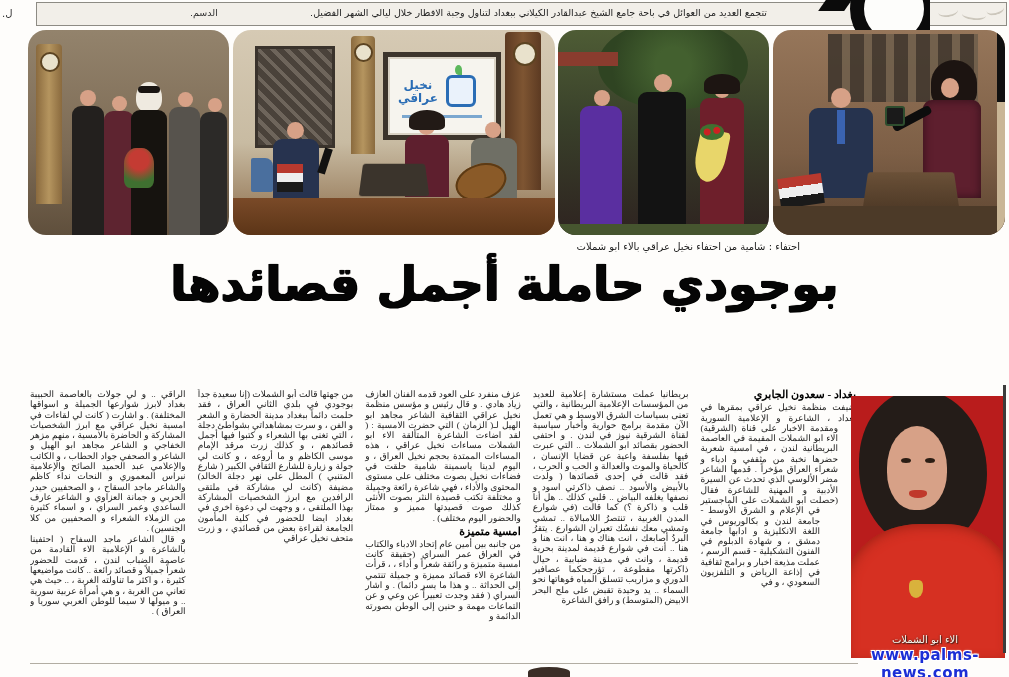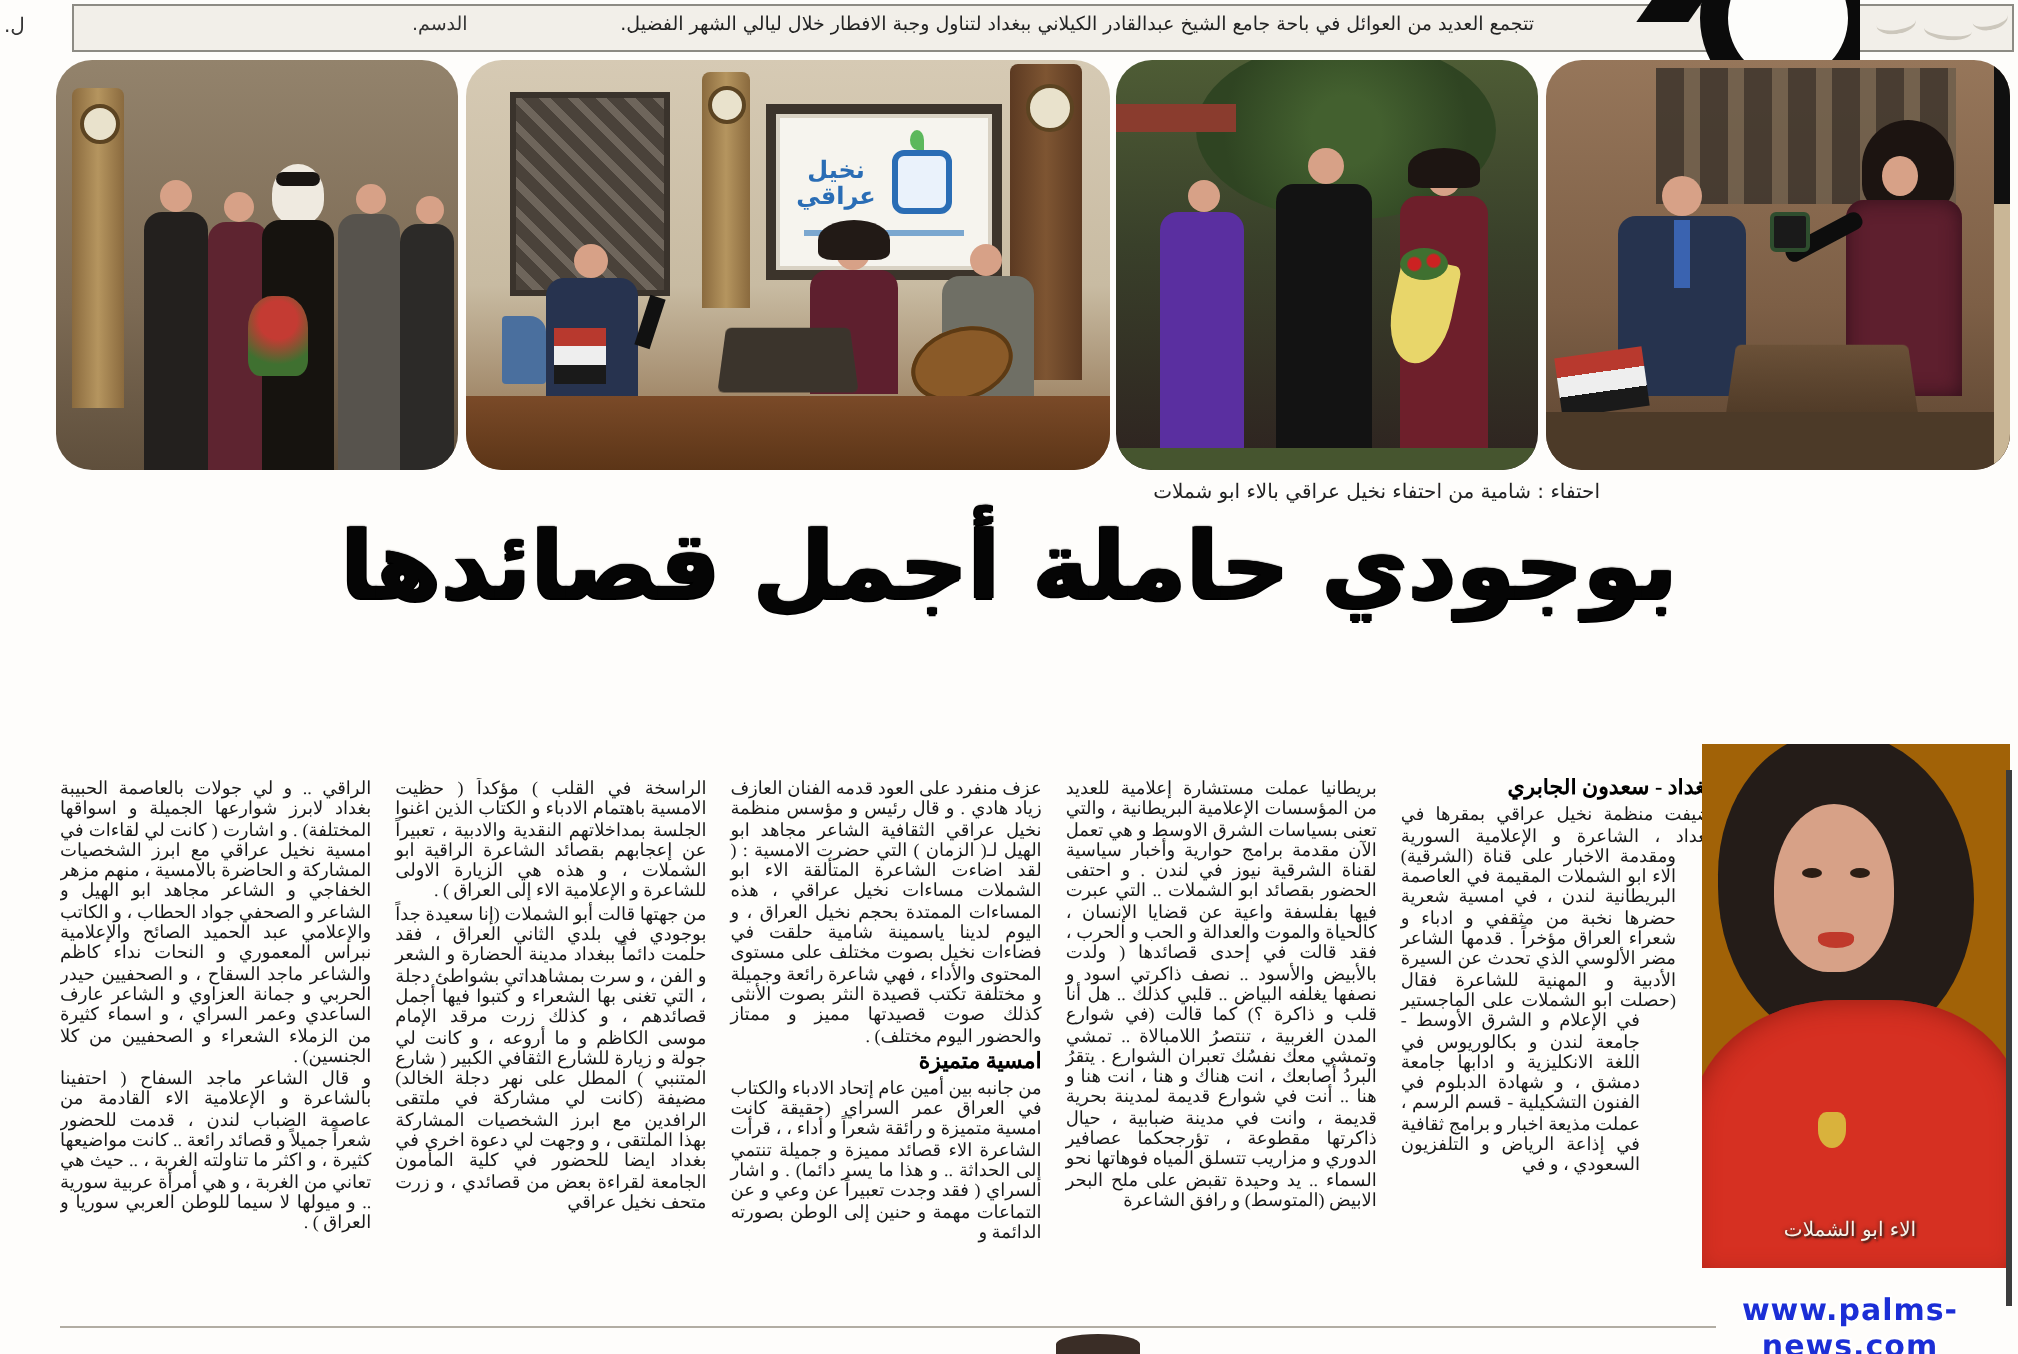--- a/index.html
+++ b/index.html
@@ -3,21 +3,21 @@
 <meta charset="utf-8">
 <style>
   html,body{margin:0;padding:0;}
   body{width:1009px;height:677px;position:relative;background:#fefdfb;overflow:hidden;
        font-family:"DejaVu Sans","Liberation Sans",sans-serif;}
   .abs{position:absolute;}
 
   
   .strip{left:36px;top:2px;width:971px;height:24px;background:#f2efe9;border:1px solid #8d8b84;box-sizing:border-box;}
   .strip-caption{right:242px;top:7px;font-size:9.5px;color:#222;direction:rtl;white-space:nowrap;text-align:right;}
-  .strip-label{left:190px;top:7px;font-size:9.5px;color:#333;direction:rtl;margin-left:16px;}
+  .strip-label{left:190px;top:7px;font-size:9.5px;color:#333;direction:rtl;}
   .strip-frag{left:2px;top:8px;font-size:10px;color:#333;direction:rtl;}
   .crescent-clip{left:838px;top:0;width:92px;height:40px;overflow:hidden;}
   .crescent{left:12px;top:-36px;width:60px;height:62px;border:14px solid #0b0b0b;border-radius:50%;background:#fdfdfb;}
   .ink-wedge{left:822px;top:0;width:26px;height:11px;background:#0b0b0b;transform:skewX(-35deg);}
   .script-arc{border-bottom:2px solid #ccc7bc;border-radius:50%;}
 
   
   .photo{top:30px;height:205px;overflow:hidden;border-radius:18px;}
   .p1{left:28px;width:201px;background:linear-gradient(180deg,#93836c 0%,#7c6a54 60%,#5f4f3c 100%);}
   .p2{left:233px;width:322px;background:linear-gradient(180deg,#d6cab4 0%,#c8bba2 55%,#8a6a48 100%);}
@@ -41,21 +41,21 @@
   .col{flex:1;direction:rtl;text-align:justify;font-size:9px;line-height:10.3px;color:#191919;font-family:Liberation Serif, serif;}
   .col p{margin:0 0 1px 0;}
   .col h4{margin:2px 0;font-size:11px;line-height:12px;color:#000;}
   .byline{font-weight:bold;font-size:11px;margin-bottom:3px;color:#000;}
   .hairfloat{float:right;clear:right;}
   .hf1{width:0;height:26px;}
   .hf2{width:18px;height:86px;}
   .hf3{width:36px;height:130px;}
 
   
-  .inset{left:851px;top:372px;width:154px;height:262px;background:#a16207;overflow:hidden;}
+  .inset{left:851px;top:396px;width:154px;height:262px;background:#b91c1c;overflow:hidden;}
   .inset-caption{left:14px;top:238px;width:120px;text-align:center;color:#f7f2e9;font-size:10px;
                  text-shadow:0 0 2px #42201a,1px 1px 1px #42201a;direction:rtl;}
   .site-url{left:840px;top:646px;width:170px;text-align:center;font-weight:bold;font-size:15px;
             color:#1b2ed6;letter-spacing:0.5px;
             text-shadow:-1px -1px 0 #fff,1px -1px 0 #fff,-1px 1px 0 #fff,1px 1px 0 #fff,0 0 3px #fff;}
   .page-edge{left:1003px;top:385px;width:3px;height:268px;background:#3c3c3c;}
 
   .bottom-rule{left:30px;top:663px;width:828px;border-top:1.5px solid #b2ada3;}
   .peek-hair{left:528px;top:667px;width:42px;height:10px;background:#3a2d26;border-radius:50% 50% 0 0;}
 </style>
@@ -172,21 +172,20 @@
     </div>
     <div class="col">
       <p>بريطانيا عملت مستشارة إعلامية للعديد من المؤسسات الإعلامية البريطانية ، والتي تعنى بسياسات الشرق الاوسط و هي تعمل الآن مقدمة برامج حوارية وأخبار سياسية لقناة الشرقية نيوز في لندن . و احتفى الحضور بقصائد ابو الشملات .. التي عبرت فيها بفلسفة واعية عن قضايا الإنسان ، كالحياة والموت والعدالة و الحب و الحرب ، فقد قالت في إحدى قصائدها ( ولدت بالأبيض والأسود .. نصف ذاكرتي اسود و نصفها يغلفه البياض .. قلبي كذلك .. هل أنا قلب و ذاكرة ؟) كما قالت (في شوارع المدن الغربية ، تنتصرُ اللامبالاة .. تمشي وتمشي معك نفسُك تعبران الشوارع . يتقرُ البردُ أصابعك ، انت هناك و هنا ، انت هنا و هنا .. أنت في شوارع قديمة لمدينة بحرية قديمة ، وانت في مدينة ضبابية ، حيال ذاكرتها مقطوعة ، تؤرجحكما عصافير الدوري و مزاريب تتسلق المياه فوهاتها نحو السماء .. يد وحيدة تقبض على ملح البحر الابيض (المتوسط) و رافق الشاعرة</p>
     </div>
     <div class="col">
       <p>عزف منفرد على العود قدمه الفنان العازف زياد هادي . و قال رئيس و مؤسس منظمة نخيل عراقي الثقافية الشاعر مجاهد ابو الهيل لـ( الزمان ) التي حضرت الامسية : ( لقد اضاءت الشاعرة المتألقة الاء ابو الشملات مساءات نخيل عراقي ، هذه المساءات الممتدة بحجم نخيل العراق ، و اليوم لدينا ياسمينة شامية حلقت في فضاءات نخيل بصوت مختلف على مستوى المحتوى والأداء ، فهي شاعرة رائعة وجميلة و مختلفة تكتب قصيدة النثر بصوت الأنثى كذلك صوت قصيدتها مميز و ممتاز والحضور اليوم مختلف) .</p>
       <h4>امسية متميزة</h4>
       <p>من جانبه بين أمين عام إتحاد الادباء والكتاب في العراق عمر السراي (حقيقة كانت امسية متميزة و رائقة شعراً و أداء ، ، قرأت الشاعرة الاء قصائد مميزة و جميلة تنتمي إلى الحداثة .. و هذا ما يسر دائما) . و اشار السراي ( فقد وجدت تعبيراً عن وعي و عن التماعات مهمة و حنين إلى الوطن بصورته الدائمة و</p>
     </div>
     <div class="col">
-      <p>الراسخة في القلب ) مؤكداً ( حظيت الامسية باهتمام الادباء و الكتاب الذين اغنوا الجلسة بمداخلاتهم النقدية والادبية ، تعبيراً عن إعجابهم بقصائد الشاعرة الراقية ابو الشملات ، و هذه هي الزيارة الاولى للشاعرة و الإعلامية الاء إلى العراق ) .</p>
       <p>من جهتها قالت أبو الشملات (إنا سعيدة جداً بوجودي في بلدي الثاني العراق ، فقد حلمت دائماً ببغداد مدينة الحضارة و الشعر و الفن ، و سرت بمشاهداتي بشواطئ دجلة ، التي تغنى بها الشعراء و كتبوا فيها أجمل قصائدهم ، و كذلك زرت مرقد الإمام موسى الكاظم و ما أروعه ، و كانت لي جولة و زيارة للشارع الثقافي الكبير ( شارع المتنبي ) المطل على نهر دجلة الخالد) مضيفة (كانت لي مشاركة في ملتقى الرافدين مع ابرز الشخصيات المشاركة بهذا الملتقى ، و وجهت لي دعوة اخرى في بغداد ايضا للحضور في كلية المأمون الجامعة لقراءة بعض من قصائدي ، و زرت متحف نخيل عراقي</p>
     </div>
     <div class="col">
       <p>الراقي .. و لي جولات بالعاصمة الحبيبة بغداد لابرز شوارعها الجميلة و اسواقها المختلفة) . و اشارت ( كانت لي لقاءات في امسية نخيل عراقي مع ابرز الشخصيات المشاركة و الحاضرة بالامسية ، منهم مزهر الخفاجي و الشاعر مجاهد ابو الهيل و الشاعر و الصحفي جواد الحطاب ، و الكاتب والإعلامي عبد الحميد الصائح والإعلامية نبراس المعموري و النحات نداء كاظم والشاعر ماجد السقاح ، و الصحفيين حيدر الحربي و جمانة العزاوي و الشاعر عارف الساعدي وعمر السراي ، و اسماء كثيرة من الزملاء الشعراء و الصحفيين من كلا الجنسين) .</p>
       <p>و قال الشاعر ماجد السفاح ( احتفينا بالشاعرة و الإعلامية الاء القادمة من عاصمة الضباب لندن ، قدمت للحضور شعراً جميلاً و قصائد رائعة .. كانت مواضيعها كثيرة ، و اكثر ما تناولته الغربة ، .. حيث هي تعاني من الغربة ، و هي أمرأة عربية سورية .. و ميولها لا سيما للوطن العربي سوريا و العراق ) .</p>
     </div>
   </div>
 
 <div class="abs inset">
   <div class="abs" style="left:8px;top:-6px;width:128px;height:158px;background:#241c18;border-radius:46% 54% 48% 52%;"></div>

